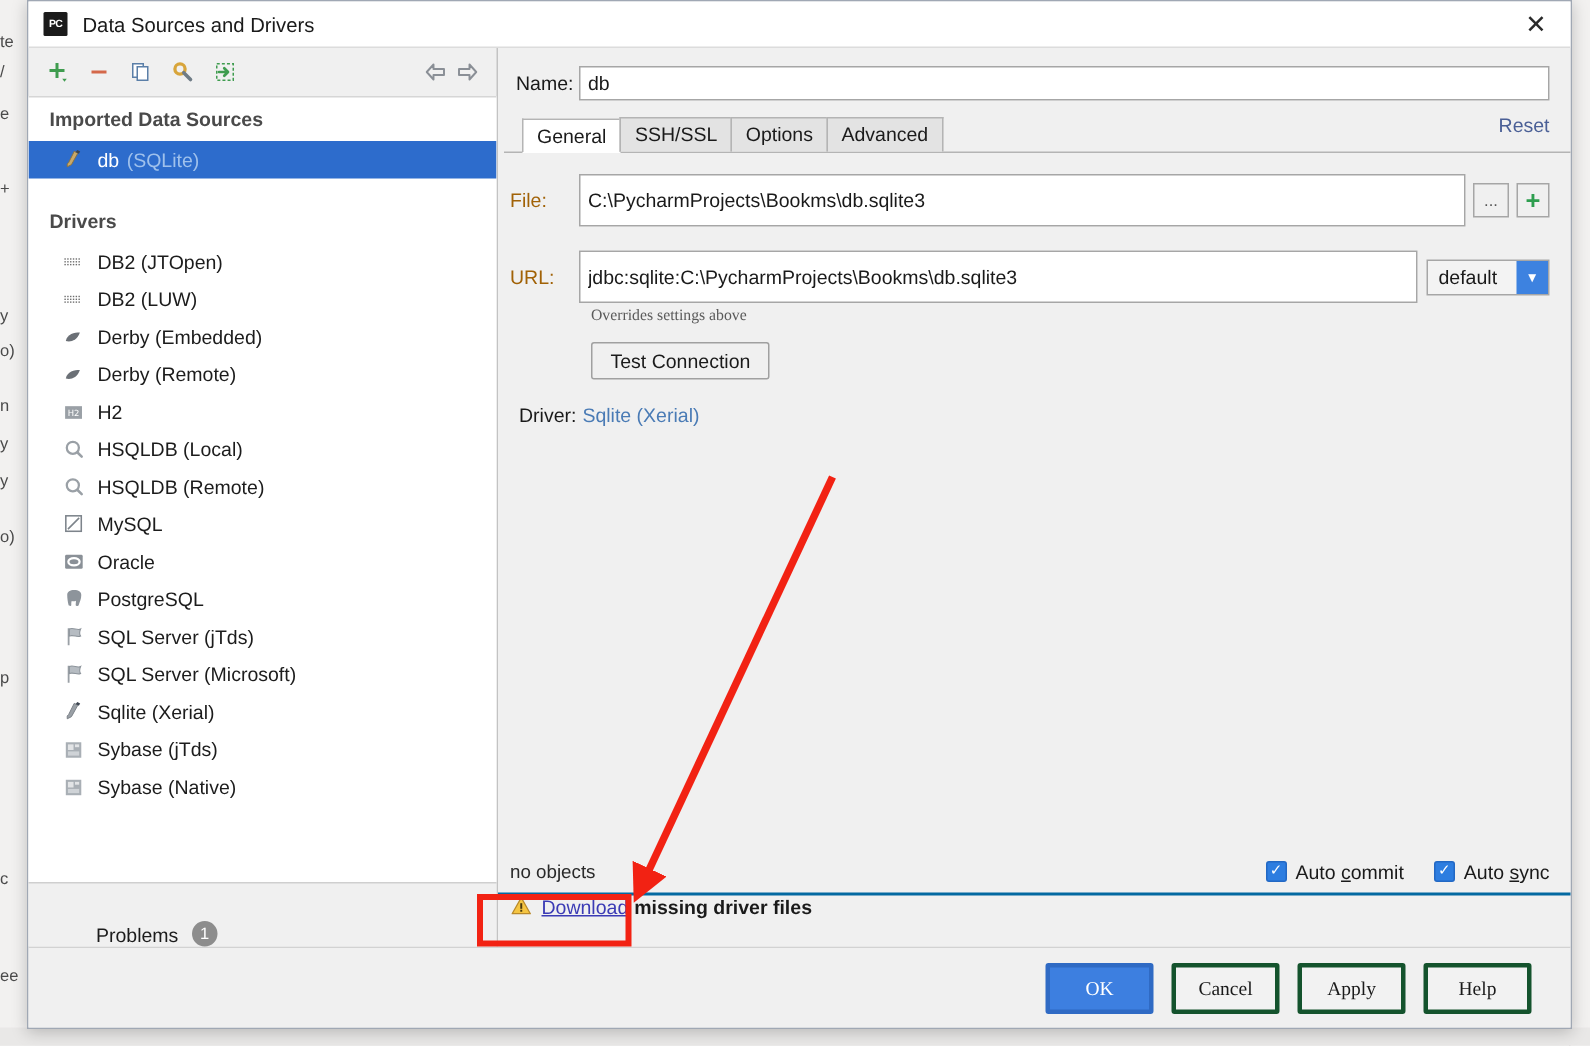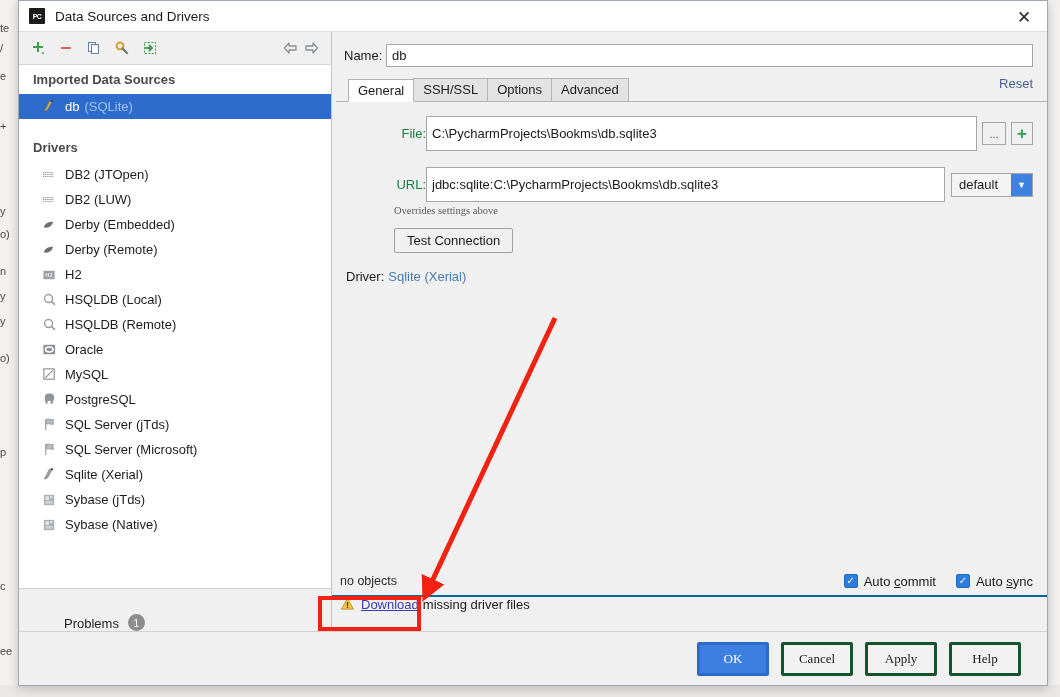--- a/index.html
+++ b/index.html
@@ -156,21 +156,21 @@
     font-size: 13px; color: #1a1a1a;
     padding: 3px 9px 4px 9px; height: 23px;
     border: 1px solid #b4b4b4; border-bottom: none;
     background: #e3e3e3; cursor: pointer;
     margin-right: -1px; line-height: 15px;
   }
   .tab.active { background: #ffffff; border-bottom: 1px solid #ffffff; margin-bottom: -1px; }
 
   #form-area { padding: 14px 14px 0 8px; }
   .frow { display: flex; align-items: center; margin-bottom: 0px; }
-  .frow .rlabel { width: 46px; font-size: 13px; color: #15803d; text-align: right; margin-left: 40px; }
+  .frow .rlabel { width: 46px; font-size: 13px; color: #a16207; text-align: left; }
   .ftext {
     height: 35px; background: #ffffff; border: 1px solid #a6a6a6;
     font-size: 13px; padding: 0 5px; color: #1a1a1a; outline: none;
     font-family: "Liberation Sans", sans-serif;
   }
   #file-input { flex: 1; }
   .sq-btn {
     width: 24px; height: 23px; margin-left: 5px;
     background: #f0f0f0; border: 1px solid #a6a6a6;
     display: flex; align-items: center; justify-content: center;
@@ -228,21 +228,21 @@
 
   #warn-row {
     border-top: 2px solid #0369a1;
     height: 36px; display: flex; align-items: flex-start;
     padding-left: 8px; position: relative;
   }
   #warn-icon { width: 15px; height: 14px; margin-right: 6px; display:flex; align-items:center; }
   #download-link {
     font-size: 13px; color: #3b3bb5; text-decoration: underline; cursor: pointer;
   }
-  #warn-text { font-size: 13px; color: #1a1a1a; margin-left: 4px; }
+  #warn-text { font-size: 13px; color: #1a1a1a; margin-left: 4px; font-weight: bold; }
 
   
   #footer {
     height: 54px; flex: 0 0 54px;
     background: #f0f0f0; border-top: 1px solid #d2d2d2;
     display: flex; align-items: center; justify-content: flex-end;
     padding-right: 26px;
   }
   .fbtn {
     min-width: 72px; height: 34px; margin-left: 12px;
@@ -453,36 +453,36 @@
               <svg width="15" height="15" viewBox="0 0 16 16">
                 <circle cx="7" cy="7" r="4.3" fill="none" stroke="#9aa0a6" stroke-width="1.6"></circle>
                 <path d="M10.3 10.3l3 3" stroke="#9aa0a6" stroke-width="1.8" stroke-linecap="round"></path>
               </svg>
             </span>
           <span>HSQLDB (Remote)</span>
         </div>
 
         <div class="tree-row">
           <span class="ticon">
+              <svg width="15" height="15" viewBox="0 0 16 16">
+                <rect x="2" y="2" width="11" height="11" fill="none" stroke="#7d848b" stroke-width="1.1"></rect>
+                <path d="M3.5 11.5L11.5 3.5" stroke="#7d848b" stroke-width="1.1"></path>
+              </svg>
+            </span>
+          <span>MySQL</span>
+        </div>
+
+        <div class="tree-row">
+          <span class="ticon">
               <svg width="15" height="13" viewBox="0 0 16 13">
                 <rect x="1.5" y="1.5" width="12.5" height="10" rx="1" fill="#8a9097"></rect>
                 <ellipse cx="7.8" cy="6.5" rx="4" ry="2.6" fill="none" stroke="#fff" stroke-width="1.6"></ellipse>
               </svg>
             </span>
           <span>Oracle</span>
-        </div>
-
-        <div class="tree-row">
-          <span class="ticon">
-              <svg width="15" height="15" viewBox="0 0 16 16">
-                <rect x="2" y="2" width="11" height="11" fill="none" stroke="#7d848b" stroke-width="1.1"></rect>
-                <path d="M3.5 11.5L11.5 3.5" stroke="#7d848b" stroke-width="1.1"></path>
-              </svg>
-            </span>
-          <span>MySQL</span>
         </div>
 
         <div class="tree-row">
           <span class="ticon">
               <svg width="15" height="15" viewBox="0 0 16 16">
                 <path d="M3 5c0-2.2 2-3.5 5-3.5S13 2.8 13 5c0 3-1.2 5-1.8 7-.3 1-2 1-2.2 0 0-1 .3-2 .2-3-1 .6-2 .6-3 .2-.4 1-.3 2-.3 2.8 0 1-1.8 1-2-.1C3.4 10 3 7.4 3 5z" fill="#8d949b"></path>
               </svg>
             </span>
           <span>PostgreSQL</span>
         </div>

